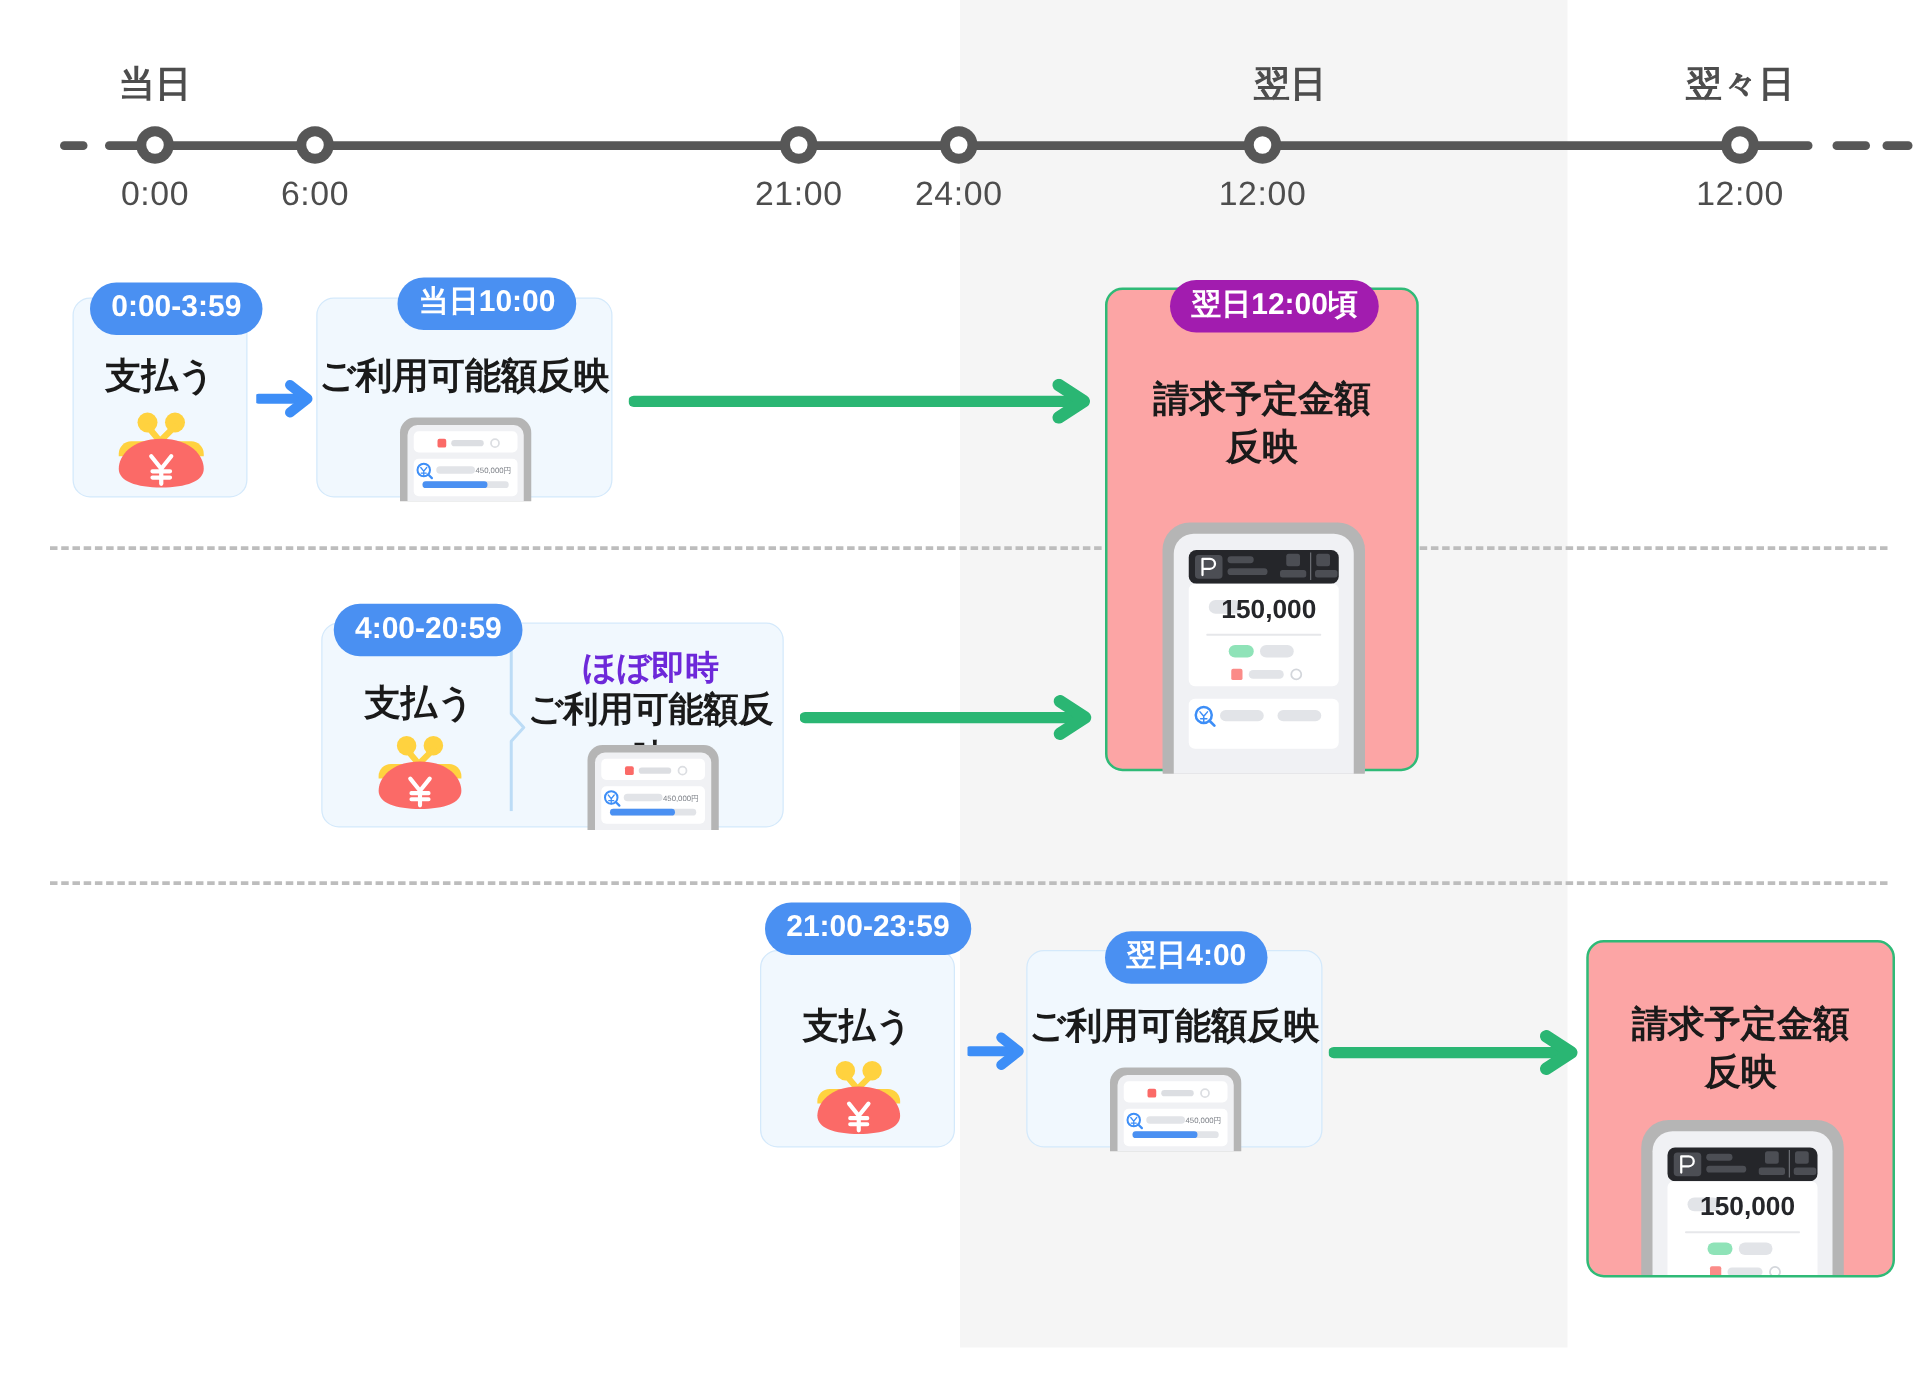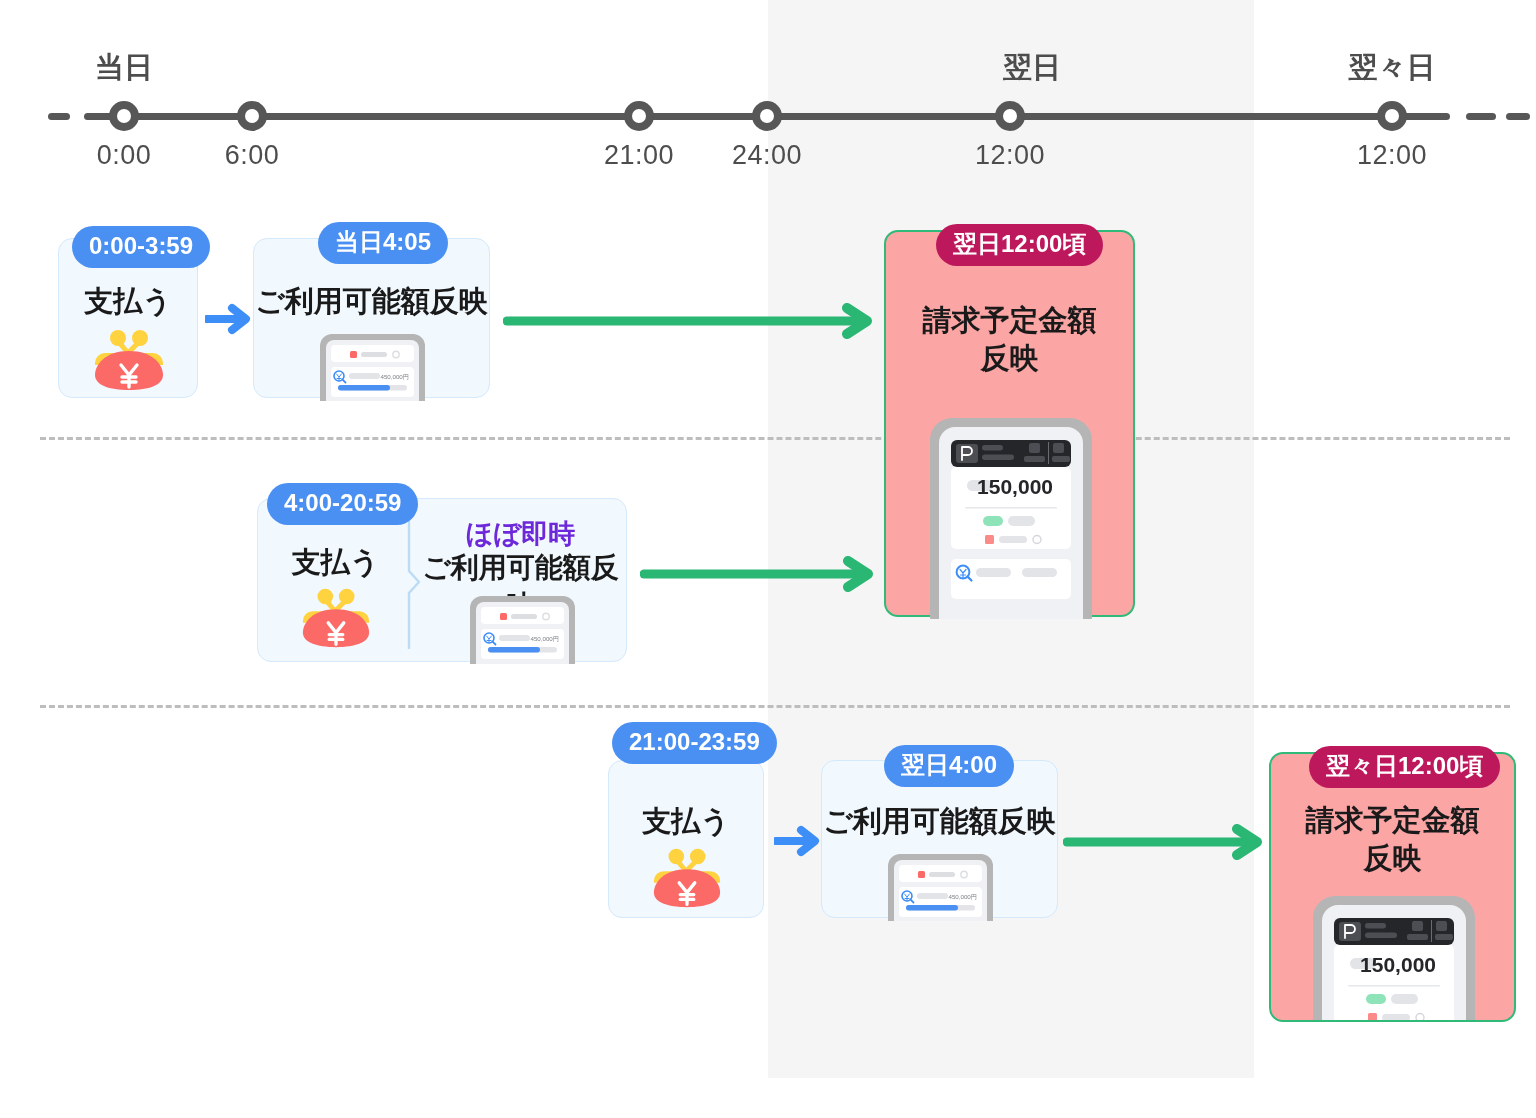--- a/index.html
+++ b/index.html
@@ -32,21 +32,21 @@
   .row-sep{position:absolute;left:40px;width:1470px;height:0;border-top:3px dashed #bdbdbd;}
 
   
   .card{position:absolute;border-radius:14px;box-sizing:border-box;}
   .card.blue{background:#f1f8fe;border:1.5px solid #d4e9fb;}
   .card.green{background:#fca5a5;border:2px solid #2fba77;}
 
   .badge{position:absolute;border-radius:999px;color:#fff;font-size:24px;font-weight:700;
          padding:8px 17px 10px;white-space:nowrap;line-height:1;box-sizing:border-box;z-index:5;}
   .badge.blue{background:#4a90f2;}
-  .badge.green{background:#be185d;}
+  .badge.green{background:#a21caf;}
 
   .card-title{position:absolute;text-align:center;font-size:29px;font-weight:700;color:#1a1a1a;line-height:1.28;width:100%;left:0;}
 
   
   .purse{position:absolute;}
   
   .phone{position:absolute;}
 
   
   .arrow{position:absolute;}
@@ -122,21 +122,21 @@
         <circle cx="33" cy="45" r="5" fill="none" stroke="#3d8ef7" stroke-width="1.6"></circle>
         <path d="M30.6 43 L33 46 L35.4 43 M33 46 v4 M31 47.5 h4" stroke="#3d8ef7" stroke-width="1" fill="none" stroke-linecap="round"></path>
         <path d="M36.6 48.6 L39.5 51.5" stroke="#3d8ef7" stroke-width="1.8" stroke-linecap="round"></path>
       </g>
       <rect x="43" y="42" width="31" height="6" rx="3" fill="#e2e4e8"></rect>
       <text x="103" y="47.5" font-size="6.2" fill="#7b7f86" text-anchor="end" font-family="Liberation Sans, sans-serif">450,000円</text>
       <rect x="32" y="54" width="69" height="5.4" rx="2.7" fill="#e2e4e8"></rect>
       <rect x="32" y="54" width="52" height="5.4" rx="2.7" fill="#4a90f2"></rect>
     </svg>
   </div>
-  <div class="badge blue" style="left:318px;top:222px;">当日4:05</div>
+  <div class="badge blue" style="left:318px;top:222px;">当日10:00</div>
 
   <svg class="arrow" style="left:503px;top:303px" width="376" height="36" viewBox="0 0 376 36">
     <path d="M4 18 H352" stroke="#2ab673" stroke-width="9" stroke-linecap="round" fill="none"></path>
     <path d="M344 5 L364 18 L344 31" stroke="#2ab673" stroke-width="10" stroke-linecap="round" stroke-linejoin="round" fill="none"></path>
   </svg>
 
   <div class="card green" style="left:884px;top:230px;width:251px;height:387px;">
     <div class="card-title" style="top:70px">請求予定金額</div>
     <div class="card-title" style="top:108px">反映</div>
 
@@ -292,15 +292,14 @@
       <rect x="55" y="66" width="26" height="11" rx="5.5" fill="#e2e4e8"></rect>
       <text x="141" y="80" font-size="21" font-weight="700" fill="#25262a" text-anchor="end" font-family="Liberation Sans, sans-serif">150,000</text>
       <rect x="53" y="93" width="92" height="1.5" rx="0.7" fill="#e6e7ea"></rect>
       <rect x="71" y="102" width="20" height="10" rx="5" fill="#8fe3b8"></rect>
       <rect x="96" y="102" width="27" height="10" rx="5" fill="#e2e4e8"></rect>
       <rect x="73" y="121" width="9" height="9" rx="1.5" fill="#fb8b88"></rect>
       <rect x="87" y="122" width="28" height="7" rx="3.5" fill="#e2e4e8"></rect>
       <circle cx="125" cy="125.5" r="4" fill="none" stroke="#d3d6db" stroke-width="1.4"></circle>
     </svg>
   </div>
-  <div class="badge green" style="left:1309px;top:746px;">翌々日12:00頃</div>
 
 </div>
 
 </body></html>

